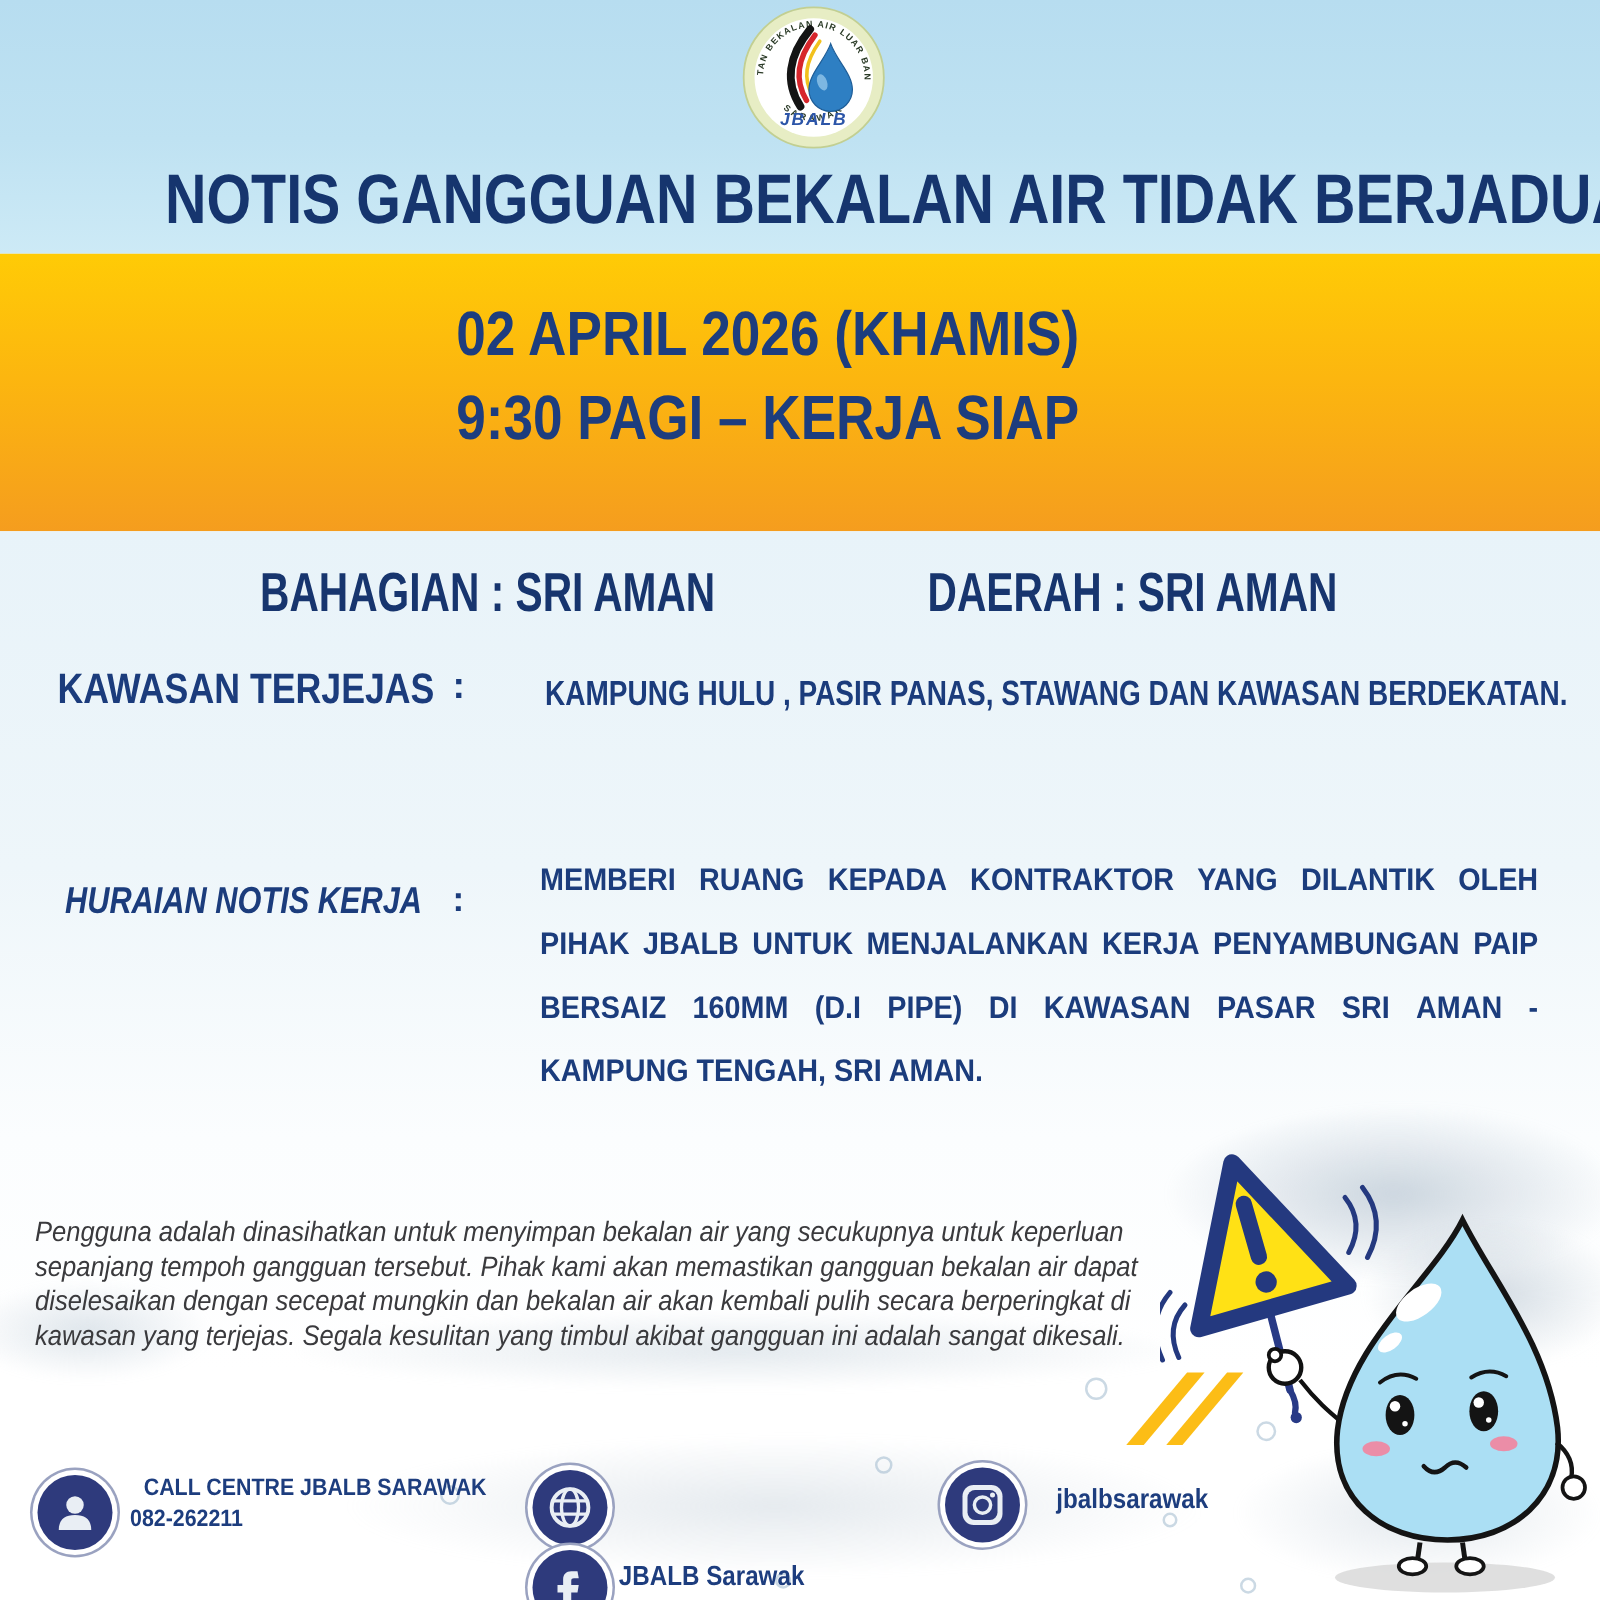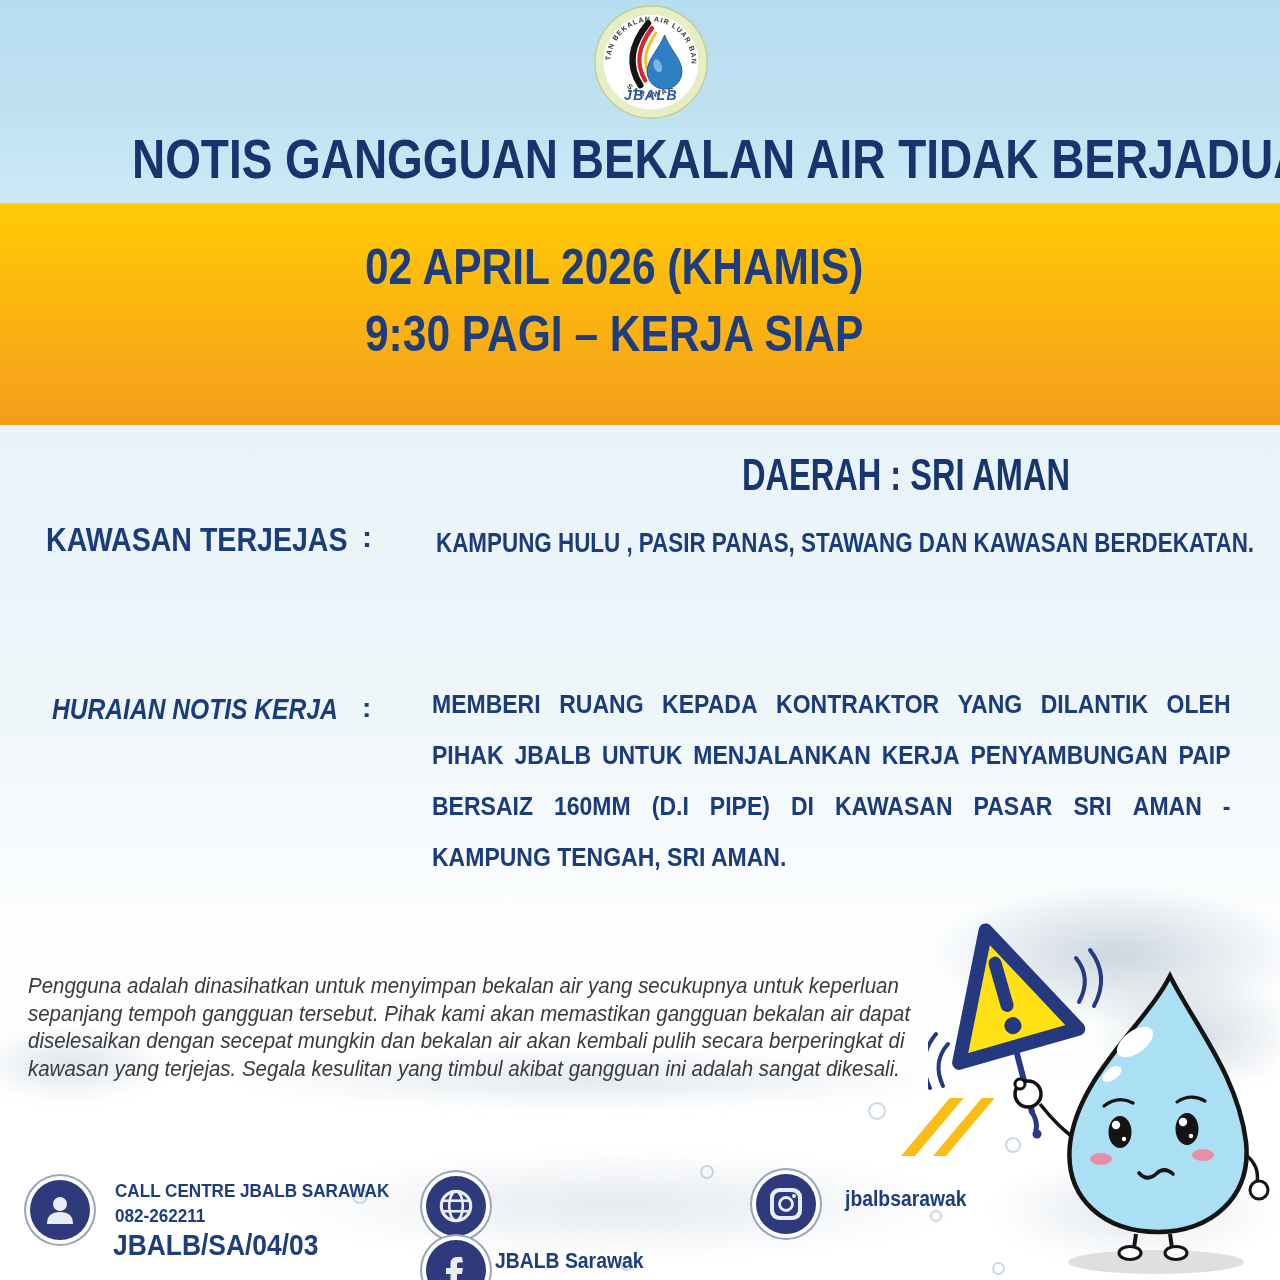--- a/index.html
+++ b/index.html
@@ -23,21 +23,21 @@
   .date-line.l2{top:305px;}
   
   .info-section{position:absolute;left:0;top:425px;width:1280px;height:673px;
     background:linear-gradient(180deg,#e8f3f9 0%,#eef6fa 40%,#fbfdfe 72%,#ffffff 100%);}
   .navy{color:#1b3c7c;}
   .region-item{position:absolute;white-space:nowrap;}
   .region-item span{display:inline-block;font-size:44px;font-weight:bold;color:#17356e;
     transform:scaleX(.74);transform-origin:0 50%;white-space:nowrap;}
   .bahagian{left:208px;top:450px;}
   .daerah{left:742px;top:450px;}
-  .kv-label{position:absolute;white-space:nowrap;}
+  .kv-label{position:absolute;white-space:nowrap;margin-top:12px;}
   .kv-label span{display:inline-block;font-weight:bold;color:#1b3c7c;transform-origin:0 50%;}
   .kawasan-label{left:46px;top:520px;}
   .kawasan-label span{font-size:34px;transform:scaleX(.84);}
   .kawasan-colon{left:362px;top:520px;font-size:30px;font-weight:bold;}
   .kawasan-value{left:436px;top:527px;}
   .kawasan-value span{font-size:28px;transform:scaleX(.80);}
   .huraian-label{left:52px;top:692px;font-style:italic;}
   .huraian-label span{font-size:30px;transform:scaleX(.82);}
   .huraian-colon{left:362px;top:692px;font-size:28px;font-weight:bold;}
   .huraian-text{position:absolute;left:432px;top:690px;width:868px;
@@ -56,21 +56,21 @@
   .hubungi-band .txt span{display:inline-block;font-size:36px;font-weight:bold;color:#203270;transform:scaleX(.9);}
   .band-stripe{position:absolute;top:1098px;height:58px;background:#fcbd16;transform:skewX(-40deg);transform-origin:0 100%;}
   .stripe1{left:901px;width:14px;}
   .stripe2{left:933px;width:13px;}
   
   .disc{position:absolute;width:60px;height:60px;border-radius:50%;background:#2e3a7c;
     box-shadow:0 0 0 4px #ffffff,0 0 0 6px #9aa2c0;display:flex;align-items:center;justify-content:center;}
   .contact-text{position:absolute;white-space:nowrap;}
   .contact-text span{display:inline-block;font-weight:bold;color:#1d3d7e;transform-origin:0 50%;}
   .cc1{left:115px;top:1180px;}  .cc1 span{font-size:19px;transform:scaleX(.9);}
-  .cc2{left:115px;top:1205px;text-decoration:underline;}  .cc2 span{font-size:19px;transform:scaleX(.9);}
+  .cc2{left:104px;top:1205px;text-decoration:underline;}  .cc2 span{font-size:19px;transform:scaleX(.9);}
   .refcode{left:113px;top:1228px;} .refcode span{font-size:30px;transform:scaleX(.88);}
   .url{left:492px;top:1188px;}  .url span{font-size:21px;transform:scaleX(.84);}
   .fbname{left:495px;top:1248px;} .fbname span{font-size:22px;transform:scaleX(.88);}
   .igname{left:845px;top:1186px;text-decoration:underline;} .igname span{font-size:22px;transform:scaleX(.88);}
   
   .splash{position:absolute;pointer-events:none;}
   .blob{border-radius:60% 40% 55% 45%/50% 60% 40% 50%;filter:blur(4px);}
   .bubble{position:absolute;border-radius:50%;border:2px solid rgba(140,170,195,.45);}
   .mascot{position:absolute;left:928px;top:896px;width:352px;height:384px;}
 </style>
@@ -108,20 +108,21 @@
       <span>NOTIS GANGGUAN BEKALAN AIR TIDAK BERJADUAL</span>
     </div>
   </div>
 
   <div class="date-band"></div>
   <div class="date-line l1"><span>02 APRIL 2026 (KHAMIS)</span></div>
   <div class="date-line l2"><span>9:30 PAGI – KERJA SIAP</span></div>
 
   <div class="info-section"></div>
 
+  <div class="region-item bahagian"><span>BAHAGIAN : SRI AMAN</span></div>
   <div class="region-item daerah"><span>DAERAH : SRI AMAN</span></div>
 
   <div class="kv-label kawasan-label"><span>KAWASAN TERJEJAS</span></div>
   <div class="kv-label kawasan-colon navy">:</div>
   <div class="kv-label kawasan-value"><span>KAMPUNG HULU , PASIR PANAS, STAWANG DAN KAWASAN BERDEKATAN.</span></div>
 
   <div class="kv-label huraian-label"><span>HURAIAN NOTIS KERJA</span></div>
   <div class="kv-label huraian-colon navy">:</div>
   <div class="huraian-text">
       <div class="jline">
@@ -182,21 +183,20 @@
   <div class="band-stripe stripe2"></div>
 
   <div class="disc" style="left:30px;top:1180px;">
     <svg viewBox="0 0 40 40" width="40" height="40">
       <circle cx="20" cy="14" r="7" fill="#e9eef4"></circle>
       <path d="M7,34 q0,-12 13,-12 q13,0 13,12 z" fill="#e9eef4"></path>
     </svg>
   </div>
   <div class="contact-text cc1"><span>CALL CENTRE JBALB SARAWAK</span></div>
   <div class="contact-text cc2"><span>082-262211</span></div>
-  <div class="contact-text refcode"><span>JBALB/SA/04/03</span></div>
 
   <div class="disc" style="left:426px;top:1176px;">
     <svg viewBox="0 0 40 40" width="42" height="42">
       <circle cx="20" cy="20" r="14" fill="none" stroke="#e9eef4" stroke-width="3"></circle>
       <ellipse cx="20" cy="20" rx="6.5" ry="14" fill="none" stroke="#e9eef4" stroke-width="2.5"></ellipse>
       <line x1="6.5" y1="15" x2="33.5" y2="15" stroke="#e9eef4" stroke-width="2.5"></line>
       <line x1="6.5" y1="25" x2="33.5" y2="25" stroke="#e9eef4" stroke-width="2.5"></line>
     </svg>
   </div>
 

